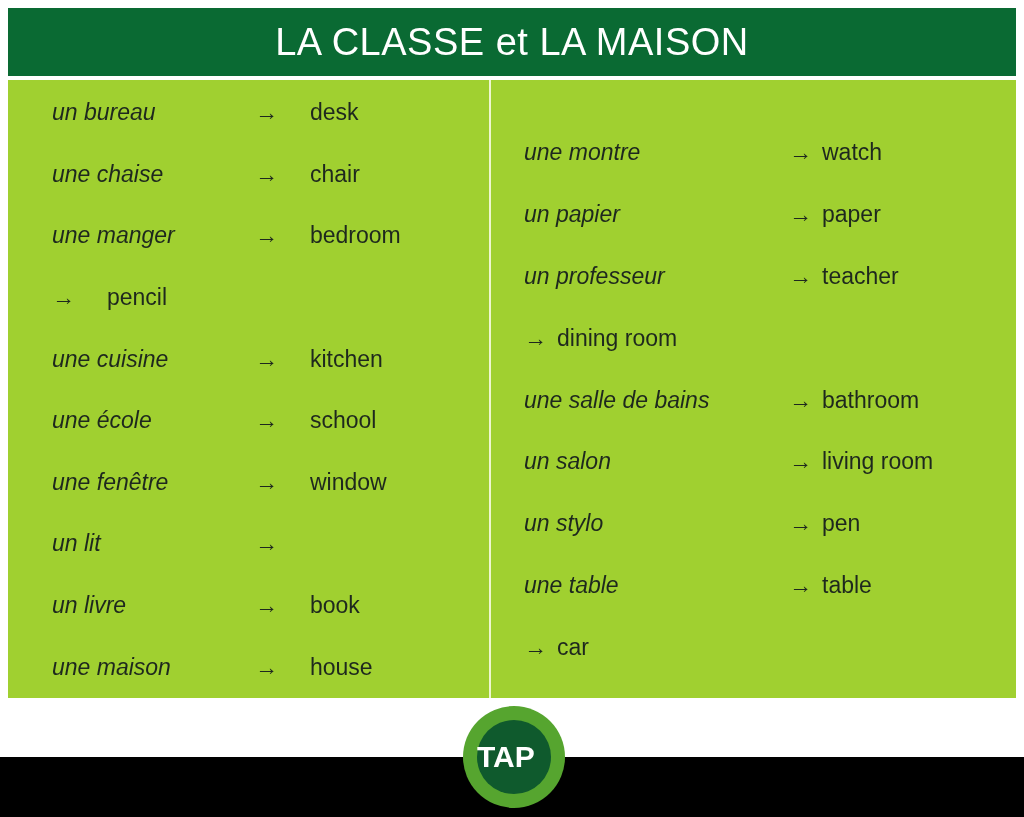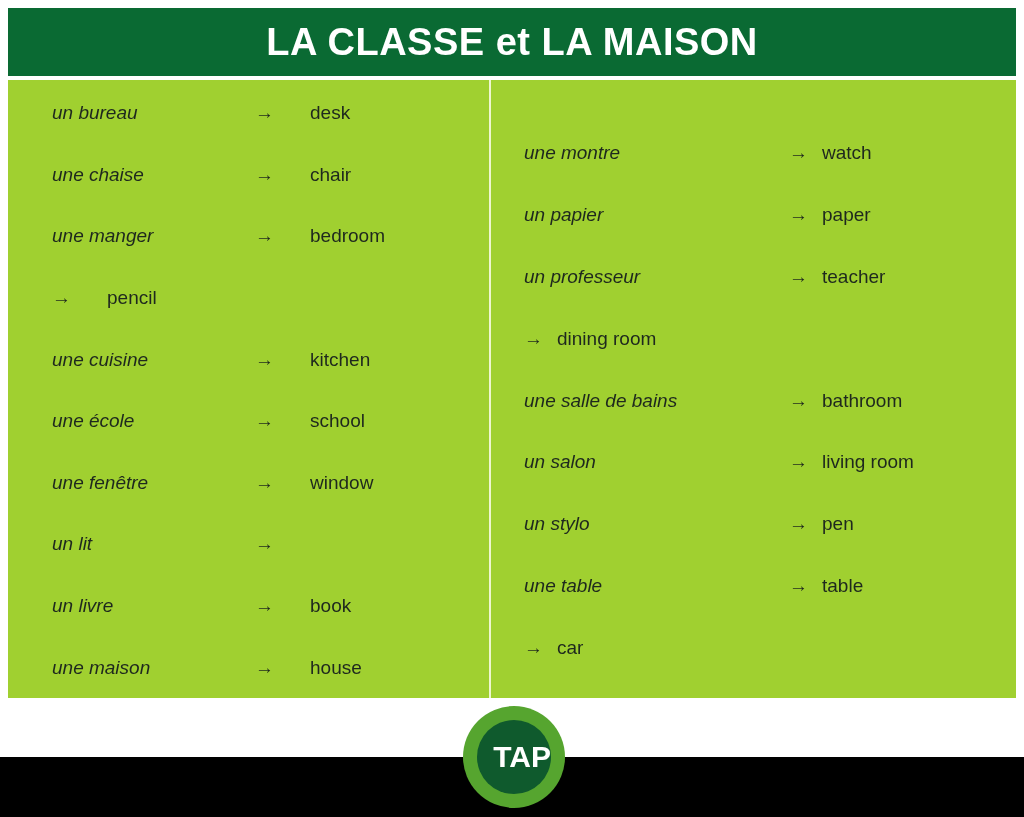--- a/index.html
+++ b/index.html
@@ -33,21 +33,21 @@
   .card-header {
     height: 68px;
     background: var(--header-green);
     display: flex;
     align-items: center;
     justify-content: center;
   }
   .card-title {
     color: var(--title-white);
     font-size: 38px;
-    font-weight: 700;
+    font-weight: 400;
     letter-spacing: 0.5px;
     white-space: nowrap;
   }
 
   .card-body {
     margin-top: 4px;
     height: 618px;
     background: var(--body-green);
     display: flex;
     align-items: stretch;
@@ -64,21 +64,21 @@
   .divider {
     width: 2px;
     background: var(--divider);
   }
 
   .row {
     height: 61.8px;
     display: flex;
     align-items: center;
     color: var(--text-dark);
-    font-size: 19px;
+    font-size: 23px;
     line-height: 1;
   }
   .column.left  .row { padding-left: 44px; }
   .column.right .row { padding-left: 33px; }
 
   .fr { font-style: italic; flex-shrink: 0; }
   .column.left  .fr { width: 203px; }
   .column.right .fr { width: 265px; }
 
   .arrow { flex-shrink: 0; font-style: normal; }
@@ -110,21 +110,21 @@
     z-index: 5;
     cursor: pointer;
   }
   .tap-badge-inner {
     width: 74px;
     height: 74px;
     border-radius: 50%;
     background: var(--badge-inner);
     display: flex;
     align-items: center;
-    justify-content: flex-end;
+    justify-content: flex-start;
   }
   .tap-badge-label {
     color: #ffffff;
     font-size: 30px;
     font-weight: 700;
     letter-spacing: 0px;
   }
 </style>
 </head>
 <body>

